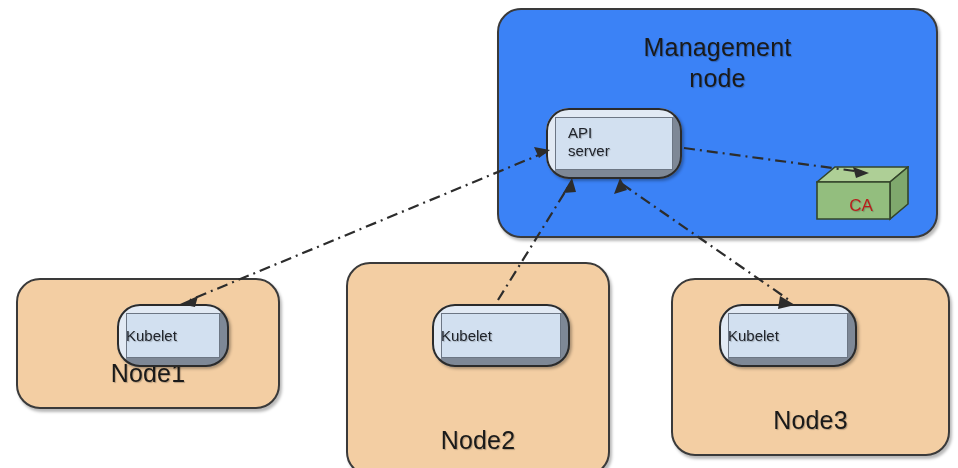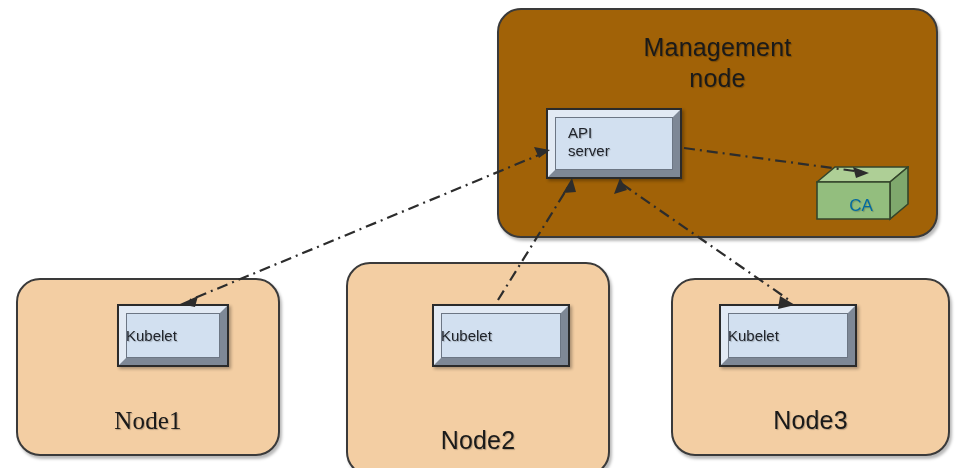--- a/index.html
+++ b/index.html
@@ -19,21 +19,21 @@
   }
 
   
   .group-box {
     position: absolute;
     border: 2px solid #3a3a3a;
     border-radius: 24px;
     box-sizing: border-box;
     box-shadow: 2px 3px 3px rgba(0,0,0,0.28);
   }
-  .mgmt-box  { background: #a16207; }
+  .mgmt-box  { background: #3b82f6; }
   .node-box  { background: #F3CEA3; }
 
   .group-title {
     position: absolute;
     left: 0;
     right: 0;
     text-align: center;
     color: #1a1a1a;
     font-size: 25px;
     line-height: 31px;
@@ -49,20 +49,21 @@
     border-style: solid;
     border-width: 9px;
     border-top-color: #E2EAF4;
     border-left-color: #E2EAF4;
     border-right-color: #7E8896;
     border-bottom-color: #7E8896;
     background: #D2E0F0;
     outline: 2px solid #2b2b2b;
     outline-offset: -2px;
     box-shadow: 2px 2px 3px rgba(0,0,0,0.30);
+    border-radius: 23px;
   }
   .bevel-box .inner {
     position: absolute;
     inset: 0;
     background: #D2E0F0;
     box-shadow: inset 0 0 0 1px #6c7684;
   }
   .bevel-label {
     position: absolute;
     color: #20242b;
@@ -76,21 +77,21 @@
 
   
   .cuboid { position: absolute; }
   .cuboid svg { display: block; }
   .cuboid .ca-text {
     position: absolute;
     left: 14px;
     top: 30px;
     width: 62px;
     text-align: center;
-    color: #0369a1;
+    color: #b91c1c;
     font-size: 17px;
     text-shadow: 1px 1px 1px rgba(0,0,0,0.2);
   }
 
   
   #connectors {
     position: absolute;
     left: 0; top: 0;
     width: 958px; height: 468px;
     pointer-events: none;
@@ -123,21 +124,21 @@
 
   <div class="cuboid" style="left:816px; top:166px; width:93px; height:55px;">
     <svg width="93" height="55" viewBox="0 0 93 55">
       <polygon points="1,16 19,1 92,1 74,16" fill="#AECF96" stroke="#34452b" stroke-width="1.6"></polygon>
       <polygon points="74,16 92,1 92,38 74,53" fill="#7FA86D" stroke="#34452b" stroke-width="1.6"></polygon>
       <polygon points="1,16 74,16 74,53 1,53" fill="#93BE7E" stroke="#34452b" stroke-width="1.6"></polygon>
     </svg>
     <div class="ca-text">CA</div>
   </div>
 
-  <div class="group-box node-box" style="left:16px; top:278px; width:264px; height:178px;font-family:Liberation Serif, serif;">
+  <div class="group-box node-box" style="left:16px; top:278px; width:264px; height:131px;">
     <div class="group-title" style="bottom:18px;">Node1</div>
   </div>
   <div class="bevel-box" style="left:117px; top:304px; width:112px; height:63px;">
     <div class="inner">
       <div class="bevel-label center">Kubelet</div>
     </div>
   </div>
 
   <div class="group-box node-box" style="left:346px; top:262px; width:264px; height:214px;">
     <div class="group-title" style="bottom:18px;">Node2</div>

